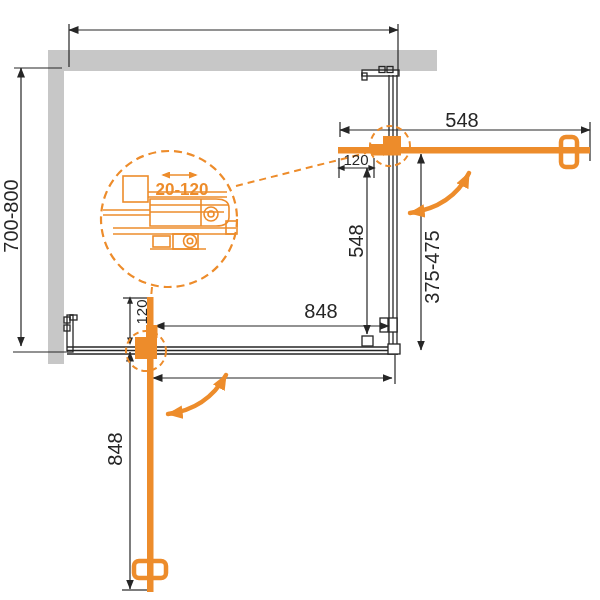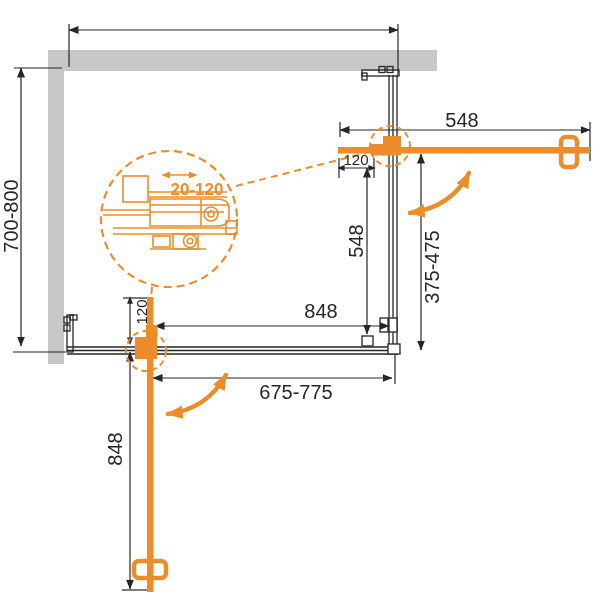--- a/index.html
+++ b/index.html
@@ -161,21 +161,20 @@
 <div class="label" style="left:462px;top:120px;font-size:20px;">548</div>
 
 <div class="label" style="left:356px;top:159px;font-size:15px;">120</div>
 
 <div class="label rot" style="left:356px;top:241px;font-size:20px;">548</div>
 
 <div class="label rot" style="left:432px;top:267px;font-size:20px;">375-475</div>
 
 <div class="label" style="left:321px;top:311px;font-size:20px;">848</div>
 
-<div class="label" style="left:296px;top:392px;font-size:20px;">675-775</div>
 
 <div class="label rot" style="left:141px;top:312px;font-size:15px;">120</div>
 
 <div class="label rot" style="left:115px;top:449px;font-size:20px;">848</div>
 
-<div class="label orange" style="left:197px;top:189px;font-size:17px;">20-120</div>
+<div class="label orange" style="left:182px;top:189px;font-size:17px;">20-120</div>
 
 </div>
 
 </body></html>

